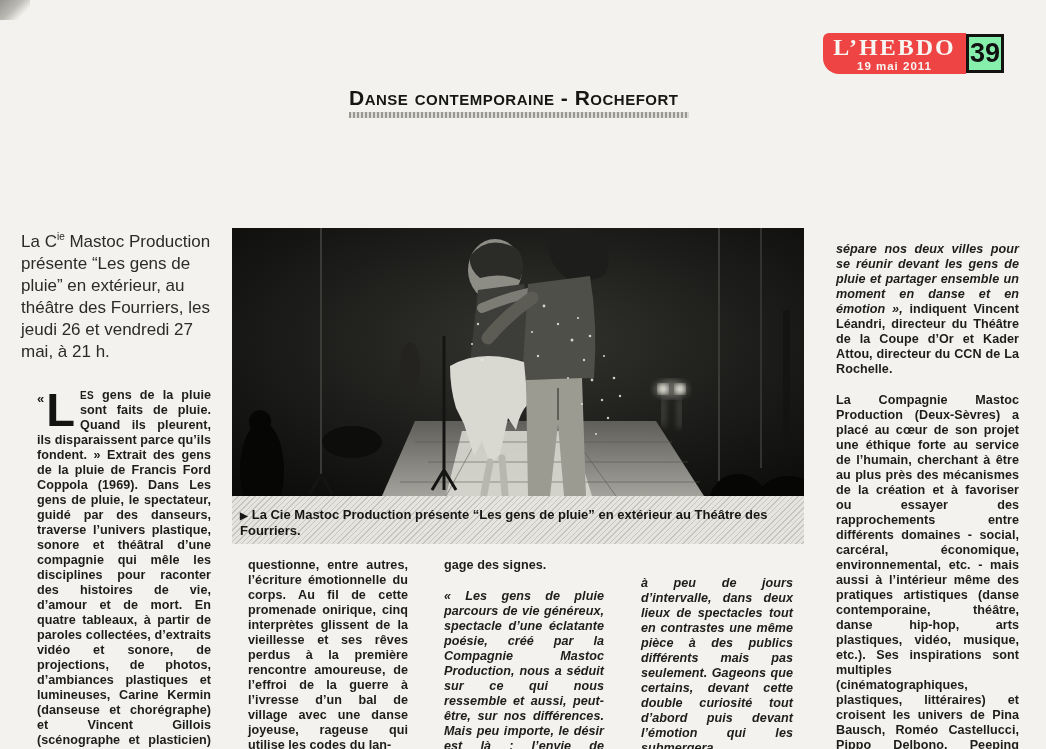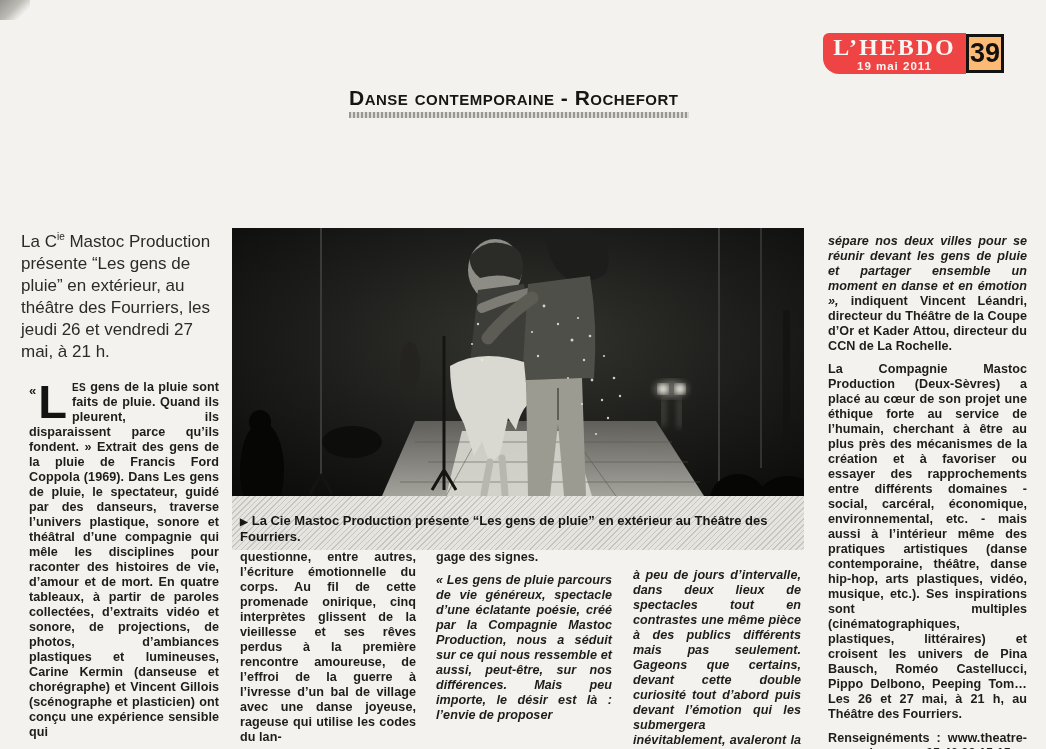--- a/index.html
+++ b/index.html
@@ -10,21 +10,21 @@
   }
   .scan-corner{position:absolute;left:0;top:0;width:30px;height:20px;
     background:linear-gradient(135deg,#6e6c66 0%,#a5a39b 45%,rgba(0,0,0,0) 75%);opacity:.7;}
 
   
   .masthead-box{position:absolute;left:823px;top:33px;width:143px;height:41px;
     background:#ef4444;border-radius:6px 0 0 16px;color:#f7f6f2;text-align:center;}
   .masthead-title{font-family:"Liberation Serif",serif;font-weight:bold;font-size:24px;
     letter-spacing:2px;line-height:26px;margin-top:1px;}
   .masthead-date{font-size:11.5px;font-weight:bold;letter-spacing:1px;line-height:12px;}
-  .page-num{position:absolute;left:966px;top:34px;width:38px;height:39px;background:#fdba74;
+  .page-num{position:absolute;left:966px;top:34px;width:38px;height:39px;background:#86efac;
     border:3px solid #131312;box-sizing:border-box;display:flex;align-items:center;
     justify-content:center;font-size:27px;font-weight:bold;color:#111;}
 
   
   .kicker{position:absolute;left:349px;top:86px;width:360px;font-size:21px;font-weight:bold;
     font-variant:small-caps;letter-spacing:.5px;color:#161615;}
   .kicker-rule{position:absolute;left:349px;top:112px;width:340px;height:6px;
     background:repeating-linear-gradient(90deg,#8f8e89 0 2px,#d9d8d2 2px 4px);opacity:.9;}
   .headline{position:absolute;left:138px;top:114px;width:772px;text-align:center;
     font-size:83px;line-height:86px;font-weight:bold;letter-spacing:-3px;color:#0c0c0b;}
@@ -33,33 +33,33 @@
   .standfirst{position:absolute;left:21px;top:226px;width:203px;font-size:17px;
     line-height:22px;color:#2b2b29;}
   .standfirst sup{font-size:10px;}
   .body-col{position:absolute;font-size:12.6px;line-height:15px;text-align:justify;
     font-weight:600;color:#1d1d1b;letter-spacing:.05px;}
   .col1{left:21px;top:372px;width:206px;}
   .col2{left:232px;top:542px;width:192px;}
   .col3{left:428px;top:542px;width:192px;}
   .col4{left:625px;top:560px;width:184px;}
   .col5{left:820px;top:226px;width:215px;}
-  .body-col p{margin:8px;}
+  .body-col p{margin:16px;}
   .ital{font-style:italic;}
   .dc-wrap{float:left;display:flex;align-items:flex-start;margin:2px 5px 0 0;}
   .open-quote{font-size:13px;margin:1px 2px 0 0;font-weight:bold;}
   .dropcap{font-size:47px;line-height:39px;font-weight:bold;color:#131312;}
   .smallcaps{text-transform:uppercase;font-size:10px;letter-spacing:.3px;}
   .info-line{font-weight:bold;margin-top:9px !important;font-size:12.6px;}
 
   
   .photo{position:absolute;left:232px;top:228px;width:572px;height:268px;background:#101010;}
   .photo svg{display:block;}
   .caption{position:absolute;left:232px;top:496px;width:572px;box-sizing:border-box;
-    padding:17px 8px 6px;background:repeating-linear-gradient(135deg,#c6c5bf 0 1px,#e5e4de 1px 4px);
+    padding:11px 8px 6px;background:repeating-linear-gradient(135deg,#c6c5bf 0 1px,#e5e4de 1px 4px);
     font-size:13px;font-weight:bold;line-height:15px;color:#161615;}
   .caption-marker{font-size:10px;margin-right:4px;}
   .caption-credit{display:block;}
 </style>
 </head>
 <body>
 
 <div class="page">
 
   <div class="scan-corner"></div>

